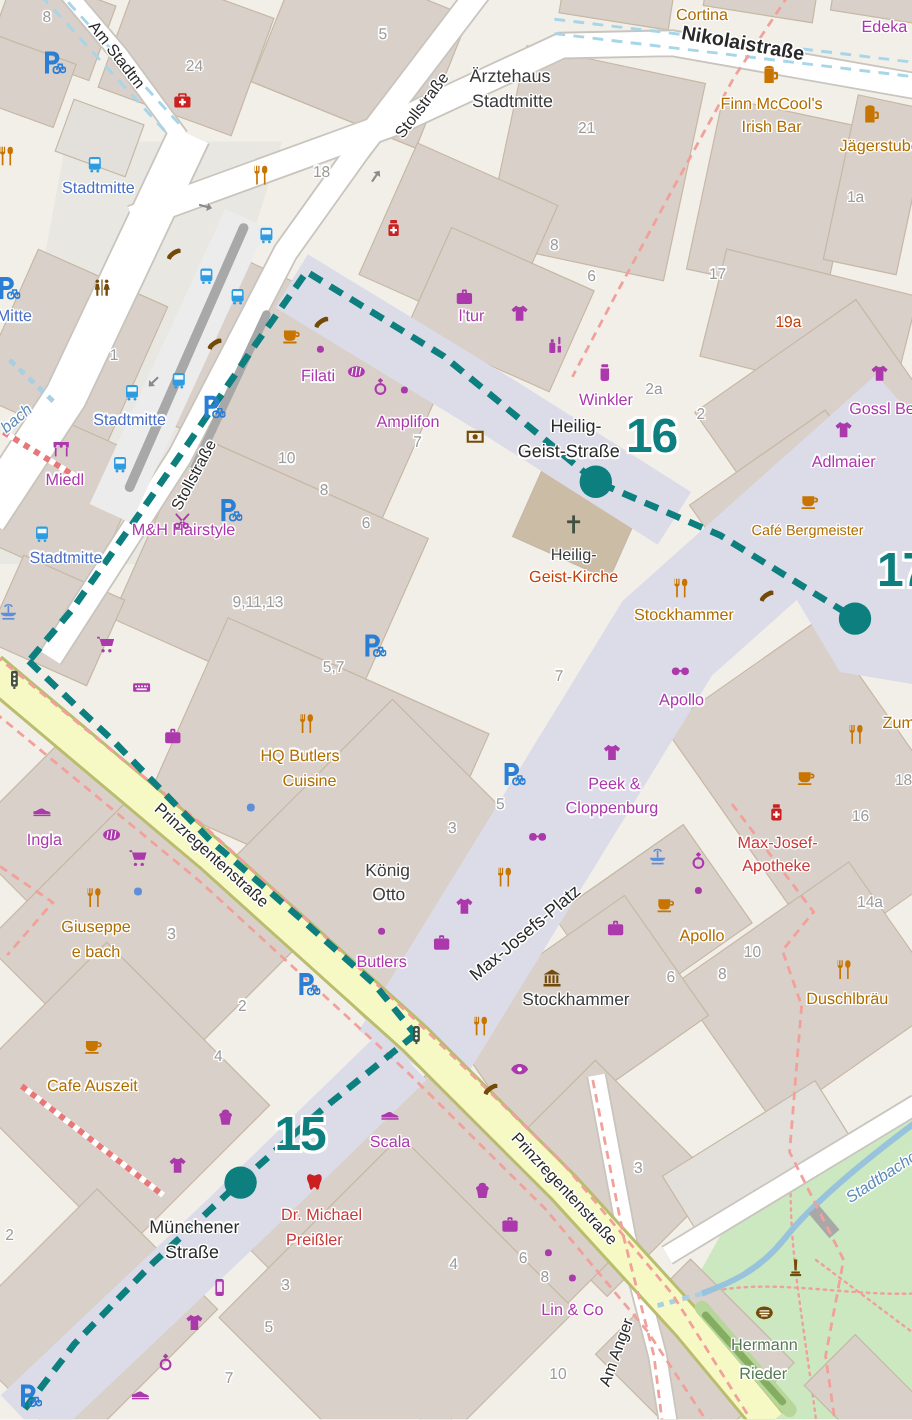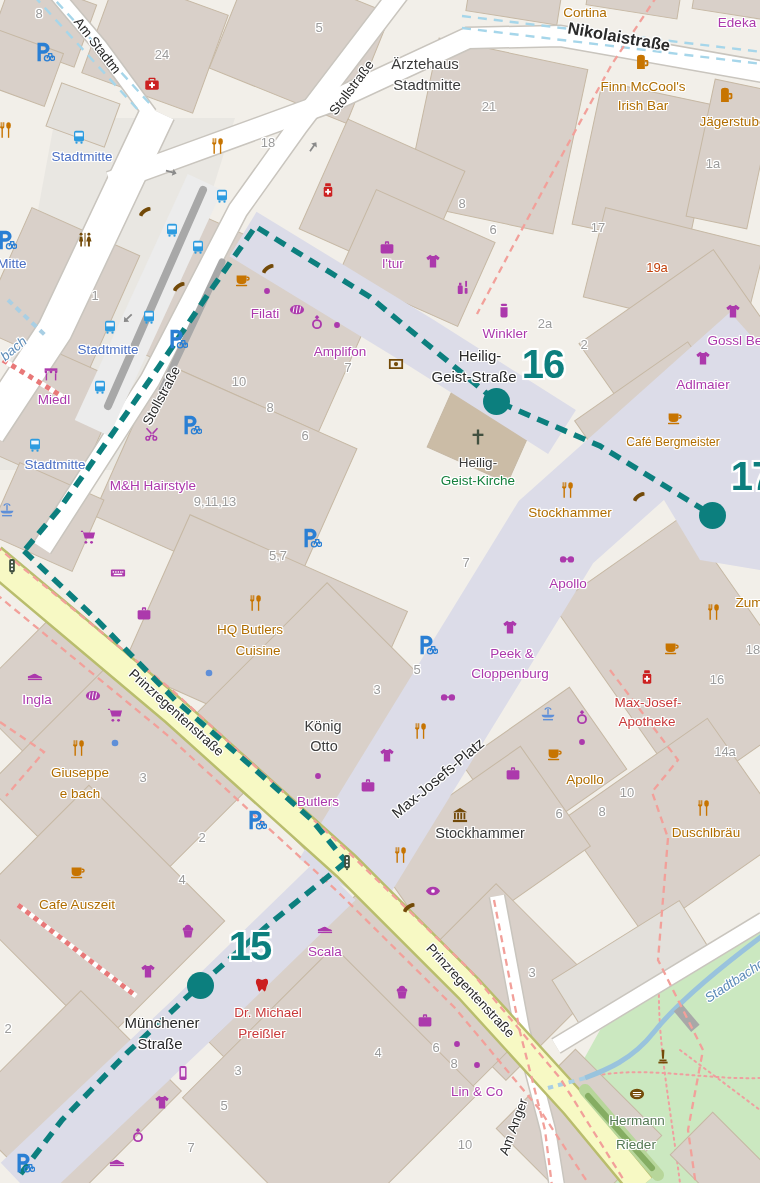--- a/index.html
+++ b/index.html
@@ -335,40 +335,40 @@
     <div class="lbl k-road" style="left: 470px; top: 991px; color: rgb(42, 42, 42); font-size: 13.5px; transform: translate(-50%, -50%) rotate(47deg);">Prinzregentenstraße</div>
     <div class="lbl k-road" style="left: 438px; top: 778px; color: rgb(42, 42, 42); font-size: 15px; transform: translate(-50%, -50%) rotate(-40deg);">Max-Josefs-Platz</div>
     <div class="lbl k-road" style="left: 162px; top: 1023px; color: rgb(42, 42, 42); font-size: 15px; transform: translate(-50%, -50%);">Münchener</div>
     <div class="lbl k-road" style="left: 160px; top: 1044px; color: rgb(42, 42, 42); font-size: 15px; transform: translate(-50%, -50%);">Straße</div>
     <div class="lbl k-road" style="left: 514px; top: 1127px; color: rgb(42, 42, 42); font-size: 13.5px; transform: translate(-50%, -50%) rotate(-70deg);">Am Anger</div>
     <div class="lbl k-road" style="left: 480px; top: 356px; color: rgb(42, 42, 42); font-size: 15px; transform: translate(-50%, -50%);">Heilig-</div>
     <div class="lbl k-road" style="left: 474px; top: 377px; color: rgb(42, 42, 42); font-size: 15px; transform: translate(-50%, -50%);">Geist-Straße</div>
     <div class="lbl k-place" style="left: 425px; top: 64px; color: rgb(60, 60, 60); font-size: 15px; transform: translate(-50%, -50%);">Ärztehaus</div>
     <div class="lbl k-place" style="left: 427px; top: 85px; color: rgb(60, 60, 60); font-size: 15px; transform: translate(-50%, -50%);">Stadtmitte</div>
     <div class="lbl k-place" style="left: 478px; top: 463px; color: rgb(60, 60, 60); font-size: 13.5px; transform: translate(-50%, -50%);">Heilig-</div>
-    <div class="lbl k-place" style="left: 478px; top: 481px; color: #15803d; font-size: 13.5px; transform: translate(-50%, -50%);">Geist-Kirche</div>
+    <div class="lbl k-place" style="left: 478px; top: 481px; color: #c2410c; font-size: 13.5px; transform: translate(-50%, -50%);">Geist-Kirche</div>
     <div class="lbl k-place" style="left: 480px; top: 834px; color: rgb(60, 60, 60); font-size: 14.5px; transform: translate(-50%, -50%);">Stockhammer</div>
     <div class="lbl k-place" style="left: 323px; top: 727px; color: rgb(60, 60, 60); font-size: 14.5px; transform: translate(-50%, -50%);">König</div>
     <div class="lbl k-place" style="left: 324px; top: 747px; color: rgb(60, 60, 60); font-size: 14.5px; transform: translate(-50%, -50%);">Otto</div>
     <div class="lbl k-park" style="left: 637px; top: 1121px; color: rgb(86, 122, 86); font-size: 13.5px; transform: translate(-50%, -50%);">Hermann</div>
     <div class="lbl k-park" style="left: 636px; top: 1145px; color: rgb(86, 122, 86); font-size: 13.5px; transform: translate(-50%, -50%);">Rieder</div>
     <div class="lbl k-transit" style="left: 82px; top: 157px; color: rgb(74, 111, 196); font-size: 13.5px; transform: translate(-50%, -50%);">Stadtmitte</div>
     <div class="lbl k-transit" style="left: 108px; top: 350px; color: rgb(74, 111, 196); font-size: 13.5px; transform: translate(-50%, -50%);">Stadtmitte</div>
     <div class="lbl k-transit" style="left: 55px; top: 465px; color: rgb(74, 111, 196); font-size: 13.5px; transform: translate(-50%, -50%);">Stadtmitte</div>
     <div class="lbl k-transit" style="left: 12px; top: 264px; color: rgb(74, 111, 196); font-size: 13.5px; transform: translate(-50%, -50%);">Mitte</div>
     <div class="lbl k-water" style="left: 735px; top: 981px; color: rgb(93, 140, 184); font-size: 13.5px; transform: translate(-50%, -50%) rotate(-33deg);">Stadtbachg</div>
     <div class="lbl k-water" style="left: 14px; top: 349px; color: rgb(93, 140, 184); font-size: 13.5px; transform: translate(-50%, -50%) rotate(-40deg);">bach</div>
     <div class="lbl k-poi_m" style="left: 737px; top: 23px; color: rgb(172, 57, 172); font-size: 13.5px; transform: translate(-50%, -50%);">Edeka</div>
     <div class="lbl k-poi_m" style="left: 505px; top: 334px; color: rgb(172, 57, 172); font-size: 13.5px; transform: translate(-50%, -50%);">Winkler</div>
     <div class="lbl k-poi_m" style="left: 735px; top: 341px; color: rgb(172, 57, 172); font-size: 13.5px; transform: translate(-50%, -50%);">Gossl Be</div>
     <div class="lbl k-poi_m" style="left: 703px; top: 385px; color: rgb(172, 57, 172); font-size: 13.5px; transform: translate(-50%, -50%);">Adlmaier</div>
     <div class="lbl k-poi_m" style="left: 265px; top: 314px; color: rgb(172, 57, 172); font-size: 13.5px; transform: translate(-50%, -50%);">Filati</div>
     <div class="lbl k-poi_m" style="left: 340px; top: 352px; color: rgb(172, 57, 172); font-size: 13.5px; transform: translate(-50%, -50%);">Amplifon</div>
     <div class="lbl k-poi_m" style="left: 393px; top: 264px; color: rgb(172, 57, 172); font-size: 13.5px; transform: translate(-50%, -50%);">l'tur</div>
-    <div class="lbl k-poi_m" style="left: 153px; top: 486px; color: rgb(172, 57, 172); font-size: 13.5px; transform: translate(-50%, -50%);">M&amp;H Hairstyle</div>
+    <div class="lbl k-poi_m" style="left: 153px; top: 442px; color: rgb(172, 57, 172); font-size: 13.5px; transform: translate(-50%, -50%);">M&amp;H Hairstyle</div>
     <div class="lbl k-poi_m" style="left: 54px; top: 400px; color: rgb(172, 57, 172); font-size: 13.5px; transform: translate(-50%, -50%);">Miedl</div>
     <div class="lbl k-poi_m" style="left: 37px; top: 700px; color: rgb(172, 57, 172); font-size: 13.5px; transform: translate(-50%, -50%);">Ingla</div>
     <div class="lbl k-poi_m" style="left: 325px; top: 952px; color: rgb(172, 57, 172); font-size: 13.5px; transform: translate(-50%, -50%);">Scala</div>
     <div class="lbl k-poi_m" style="left: 318px; top: 802px; color: rgb(172, 57, 172); font-size: 13.5px; transform: translate(-50%, -50%);">Butlers</div>
     <div class="lbl k-poi_m" style="left: 512px; top: 654px; color: rgb(172, 57, 172); font-size: 13.5px; transform: translate(-50%, -50%);">Peek &amp;</div>
     <div class="lbl k-poi_m" style="left: 510px; top: 674px; color: rgb(172, 57, 172); font-size: 13.5px; transform: translate(-50%, -50%);">Cloppenburg</div>
     <div class="lbl k-poi_m" style="left: 477px; top: 1092px; color: rgb(172, 57, 172); font-size: 13.5px; transform: translate(-50%, -50%);">Lin &amp; Co</div>
     <div class="lbl k-poi_m" style="left: 568px; top: 584px; color: rgb(172, 57, 172); font-size: 13.5px; transform: translate(-50%, -50%);">Apollo</div>
     <div class="lbl k-poi_o" style="left: 585px; top: 13px; color: rgb(176, 109, 0); font-size: 13.5px; transform: translate(-50%, -50%);">Cortina</div>
     <div class="lbl k-poi_o" style="left: 643px; top: 87px; color: rgb(176, 109, 0); font-size: 13.5px; transform: translate(-50%, -50%);">Finn McCool's</div>

